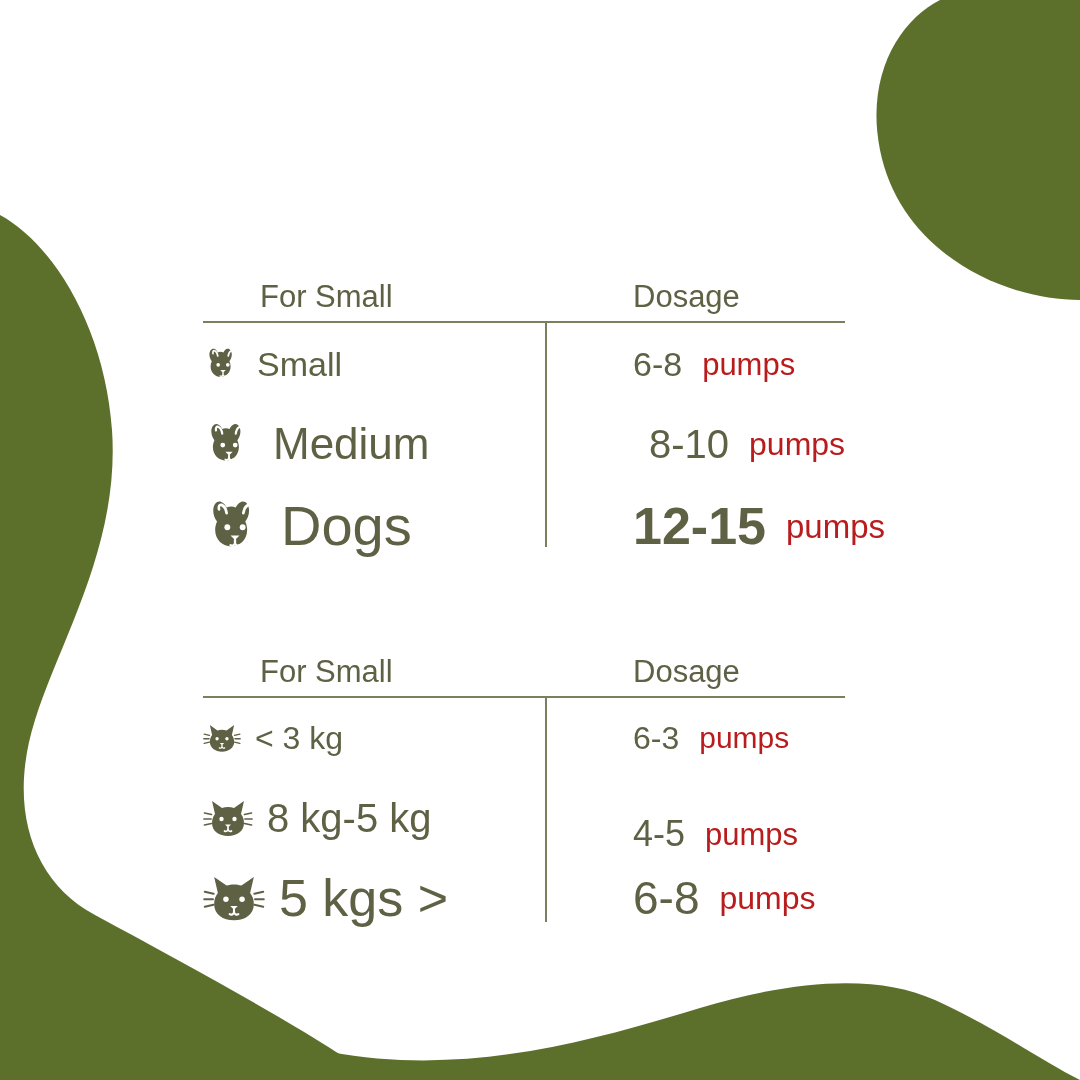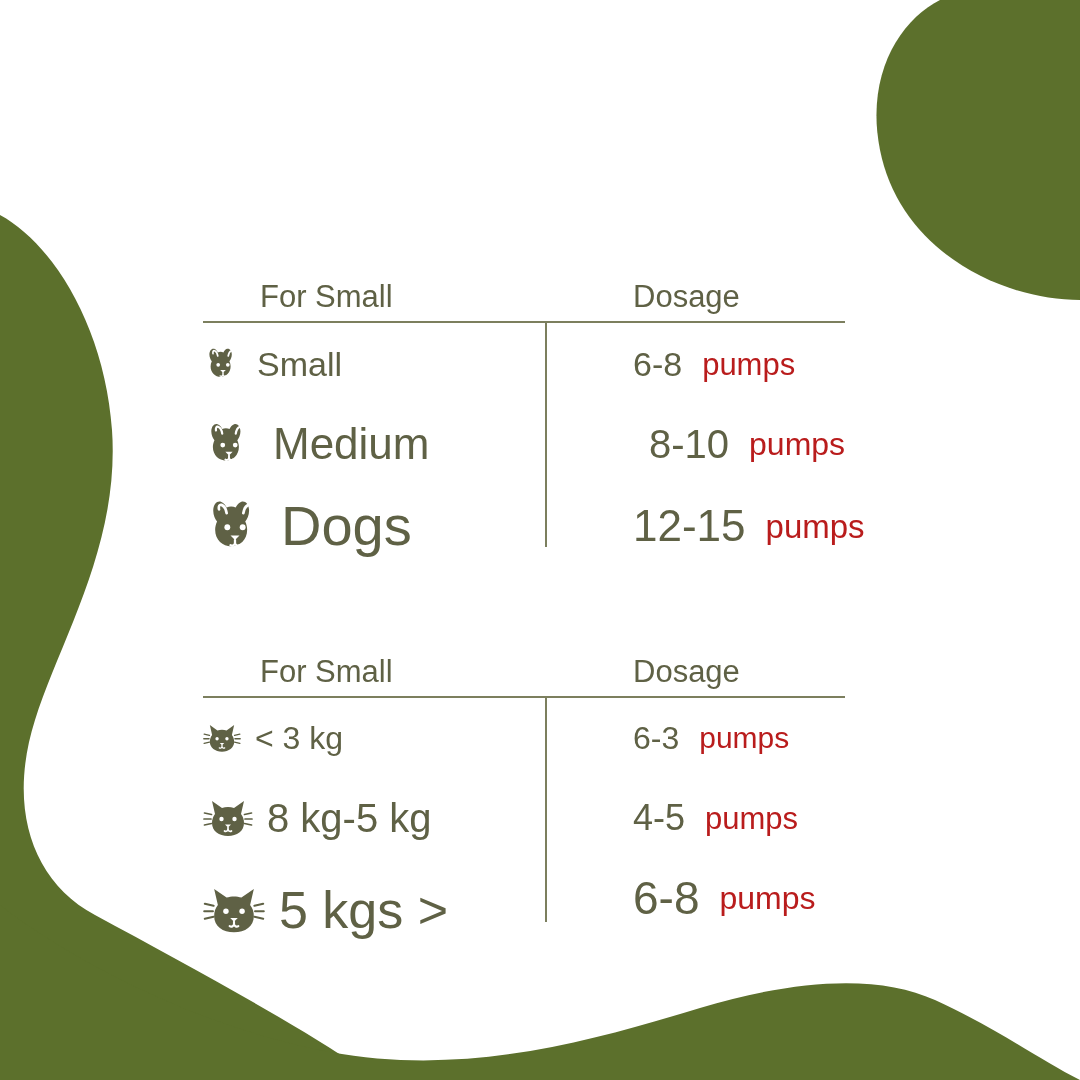--- a/index.html
+++ b/index.html
@@ -210,21 +210,21 @@
               <path fill="none" stroke="#ffffff" stroke-width="4.2" stroke-linecap="round" d="M25,24c-1-5,1-8,4-7c4,1.5,7,7,8,13"></path>
               <path fill="none" stroke="#ffffff" stroke-width="4.2" stroke-linecap="round" d="M75,24c1-5-1-8-4-7c-4,1.5-7,7-8,13"></path>
               <circle cx="38" cy="52" r="4.6" fill="#ffffff"></circle>
               <circle cx="62" cy="52" r="4.6" fill="#ffffff"></circle>
               <path fill="#ffffff" d="M43,65h14l-7,7Z"></path>
               <path fill="none" stroke="#ffffff" stroke-width="3.6" stroke-linecap="round" d="M50,72v4 M50,76c0,4-4,6-7,4 M50,76c0,4,4,6,7,4"></path>
             </svg>
             <span class="animal-label" style="font-size: 56px;">Dogs</span>
           </div>
           <div class="row-cell-dose" style="top: 0px; height: 82px; align-items: center;">
-            <span class="dose-num" style="font-size: 44px;">12-15</span>
+            <span class="dose-num" style="font-size: 52px; font-weight: bold;">12-15</span>
             <span class="dose-unit" style="font-size: 33px;">pumps</span>
           </div>
         </div>
       </div>
   </div>
 
   <div class="table" id="cats-table">
     <div class="thead">
       <div class="th th-animal">For Small</div>
       <div class="th th-dosage">Dosage</div>
@@ -255,27 +255,27 @@
             <svg viewBox="0 0 100 100" width="50" height="50" class="animal-icon">
               <path fill="#5f6145" d="M18,16l6,26c-4,5-6,11-6,18c0,16,14,26,32,26s32-10,32-26c0-7-2-13-6-18l6-26l-20,14c-3.6-1.2-8-1.8-12-1.8s-8.4,0.6-12,1.8Z"></path>
               <circle cx="37" cy="52" r="4.4" fill="#ffffff"></circle>
               <circle cx="63" cy="52" r="4.4" fill="#ffffff"></circle>
               <path fill="#ffffff" d="M44,63h12l-6,6Z"></path>
               <path fill="none" stroke="#ffffff" stroke-width="3.4" stroke-linecap="round" d="M50,69v3 M50,72c0,4-4,6-7,4 M50,72c0,4,4,6,7,4"></path>
               <path fill="none" stroke="#5f6145" stroke-width="3.4" stroke-linecap="round" d="M16,52H2 M17,61L3,64 M17,43L3,40 M84,52h14 M83,61l14,3 M83,43l14,-3"></path>
             </svg>
             <span class="animal-label" style="font-size: 40px;">8 kg-5 kg</span>
           </div>
-          <div class="row-cell-dose" style="top: 0px; height: 68px; align-items: center; justify-content: center;">
+          <div class="row-cell-dose" style="top: 16px; height: 68px; align-items: center; justify-content: center;">
             <span class="dose-num" style="font-size: 36px;">4-5</span>
             <span class="dose-unit" style="font-size: 31px;">pumps</span>
           </div>
         </div>
         <div class="row" style="top: 162px; height: 80px;">
-          <div class="row-cell-animal" style="top: 12px; height: 80px;">
+          <div class="row-cell-animal" style="top: 0px; height: 80px;">
             <svg viewBox="0 0 100 100" width="62" height="62" class="animal-icon">
               <path fill="#5f6145" d="M18,16l6,26c-4,5-6,11-6,18c0,16,14,26,32,26s32-10,32-26c0-7-2-13-6-18l6-26l-20,14c-3.6-1.2-8-1.8-12-1.8s-8.4,0.6-12,1.8Z"></path>
               <circle cx="37" cy="52" r="4.4" fill="#ffffff"></circle>
               <circle cx="63" cy="52" r="4.4" fill="#ffffff"></circle>
               <path fill="#ffffff" d="M44,63h12l-6,6Z"></path>
               <path fill="none" stroke="#ffffff" stroke-width="3.4" stroke-linecap="round" d="M50,69v3 M50,72c0,4-4,6-7,4 M50,72c0,4,4,6,7,4"></path>
               <path fill="none" stroke="#5f6145" stroke-width="3.4" stroke-linecap="round" d="M16,52H2 M17,61L3,64 M17,43L3,40 M84,52h14 M83,61l14,3 M83,43l14,-3"></path>
             </svg>
             <span class="animal-label" style="font-size: 52px;">5 kgs &gt;</span>
           </div>

